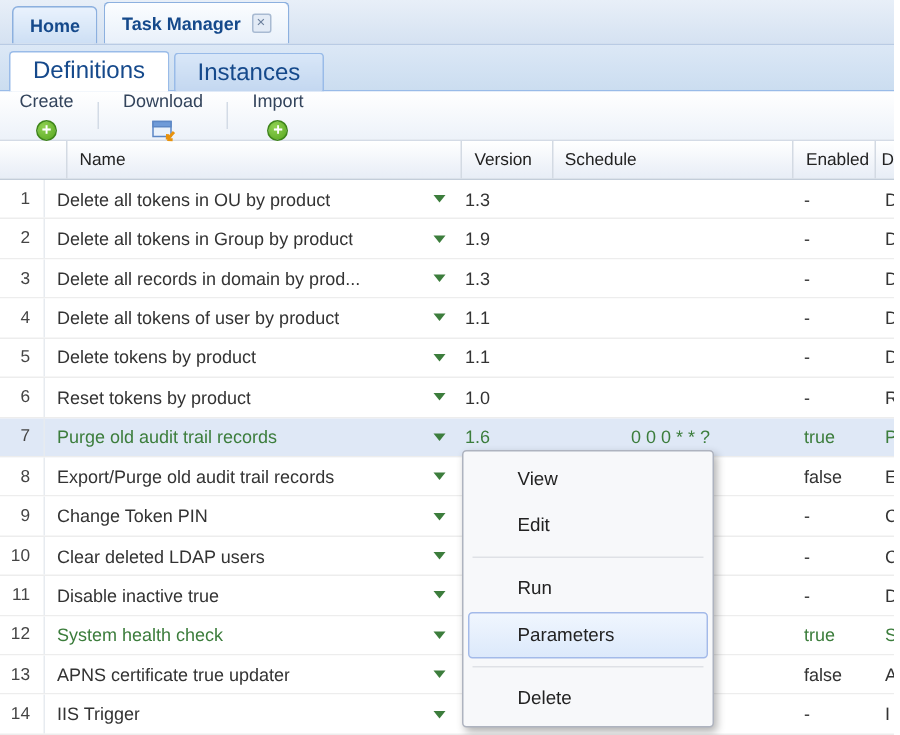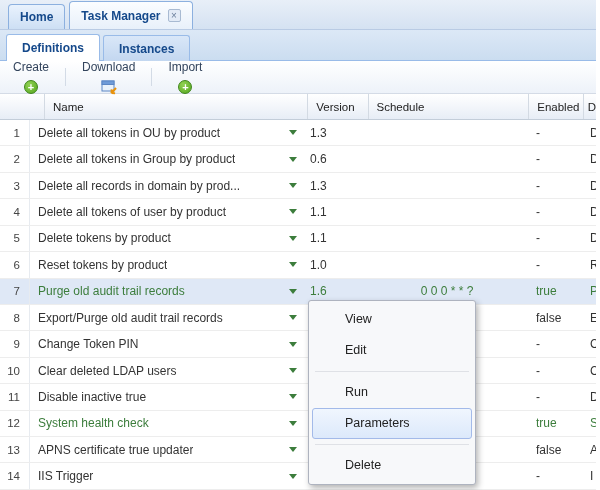--- a/index.html
+++ b/index.html
@@ -17,21 +17,21 @@
   .tab-top.active { height:28px; background:linear-gradient(#fbfdff,#e8f0fa); }
   .close-box { width:13px; height:13px; border:1px solid #a8bad2; border-radius:2px; background:#e3ebf6;
                color:#6b7f9c; font-size:10px; line-height:11px; text-align:center; font-weight:normal; cursor:pointer; }
 
   
   .tabbar-sub { height:31px; background:linear-gradient(#dce8f6,#cbddf0); border-bottom:1px solid var(--accent-blue,#99bbe8);
                 display:flex; align-items:flex-end; padding-left:6px; }
   .tab-sub { height:26px; display:flex; align-items:center; padding:0 15px; margin-right:3px; margin-bottom:-1px;
              border:1px solid var(--accent-blue,#99bbe8); border-bottom:none; border-radius:3px 3px 0 0;
              background:linear-gradient(#d9e7f8,#c3d7f0); color:var(--tab-text,#15498b);
-             font-size:12px; font-weight:bold; cursor:pointer; position:relative; z-index:2; }
+             font-size:16px; font-weight:normal; cursor:pointer; position:relative; z-index:2; }
   .tab-sub.active { background:#ffffff; height:27px; }
 
   
   .toolbar { height:33px; background:linear-gradient(#ffffff,#edf2f9); border-bottom:1px solid #d4dbe6;
              display:flex; align-items:center; padding:0 4px; }
   .tb-btn { display:flex; align-items:center; gap:6px; padding:3px 9px; border-radius:3px;
             font-size:12px; color:#33445c; cursor:pointer;flex-direction:column; }
   .tb-sep { width:1px; height:18px; background:#d3dbe6; margin:0 7px; }
   .plus-icon { width:14px; height:14px; border-radius:50%;
                background:radial-gradient(circle at 35% 30%, #90d153, var(--plus-icon-green,#57a71f));
@@ -144,21 +144,21 @@
         <div class="c sch"></div>
         <div class="c ena">-</div>
         <div class="c des">D</div>
       </div>
       <div class="grow">
         <div class="c num">2</div>
         <div class="c name">
           <span class="nm">Delete all tokens in Group by product</span>
           <span class="chev"></span>
         </div>
-        <div class="c ver">0.6</div>
+        <div class="c ver">1.9</div>
         <div class="c sch"></div>
         <div class="c ena">-</div>
         <div class="c des">D</div>
       </div>
       <div class="grow">
         <div class="c num">3</div>
         <div class="c name">
           <span class="nm">Delete all records in domain by prod...</span>
           <span class="chev"></span>
         </div>

